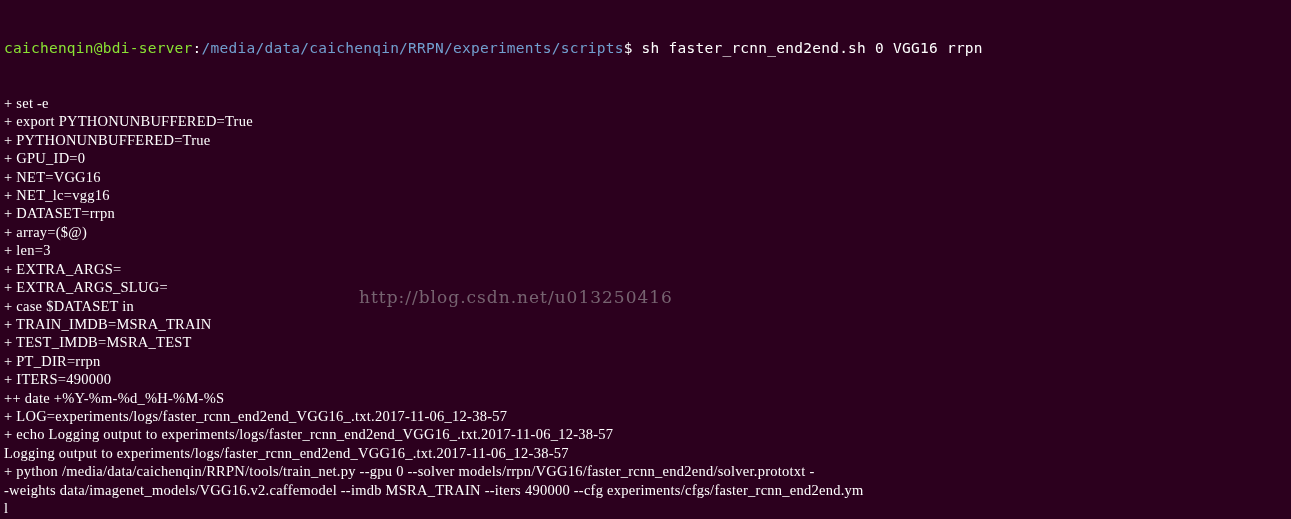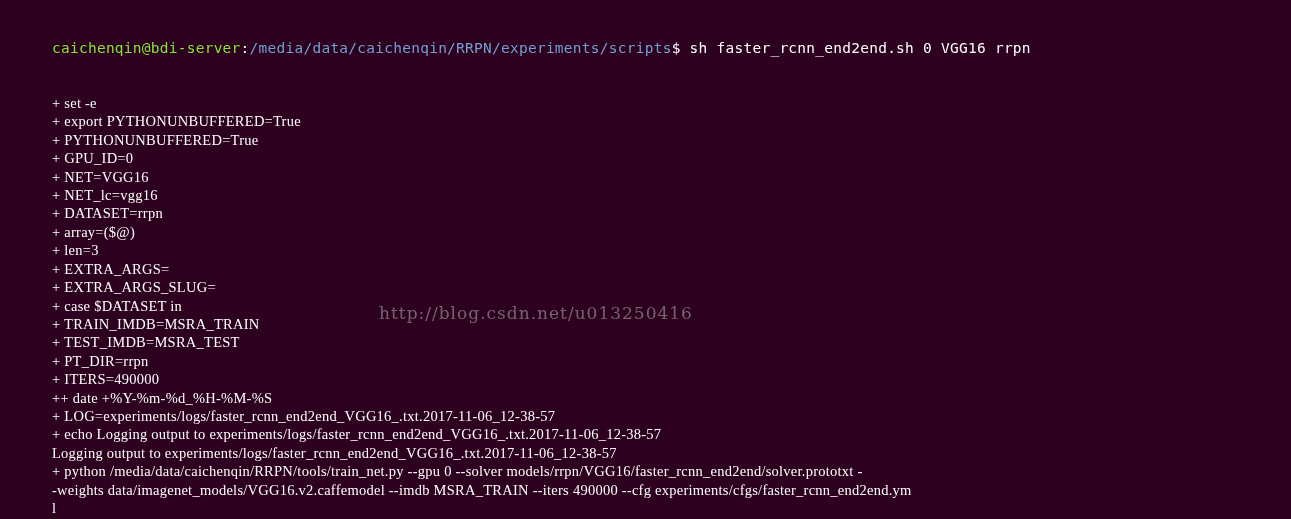--- a/index.html
+++ b/index.html
@@ -21,32 +21,31 @@
     white-space: pre;
     position: relative;
   }
   .prompt-user { color: #8ae234; }
   .prompt-path { color: #729fcf; }
   .prompt-sym  { color: #ffffff; }
   .cmd         { color: #ffffff; }
   .out         { color: #ffffff; font-family: Liberation Serif, serif; }
   .watermark {
     position: absolute;
-    top: 304px;
+    top: 288px;
     left: 0;
     width: 1032px;
     text-align: center;
     font-family: "DejaVu Serif", Georgia, serif;
     font-size: 17px;
     color: rgba(180,180,180,0.55);
     pointer-events: none;
     letter-spacing: 1px;
-    padding-left: 20px;
   }
-  .line { display: block; margin-left: 48px; }
+  .line { display: block; }
 </style>
 </head>
 <body>
 
 <div class="terminal">
   <span class="line"><span class="prompt-user">caichenqin@bdi-server</span><span class="prompt-sym">:</span><span class="prompt-path">/media/data/caichenqin/RRPN/experiments/scripts</span><span class="prompt-sym">$</span><span class="cmd"> sh faster_rcnn_end2end.sh 0 VGG16 rrpn</span></span>
   <div id="output"><span class="line out">+ set -e</span><span class="line out">+ export PYTHONUNBUFFERED=True</span><span class="line out">+ PYTHONUNBUFFERED=True</span><span class="line out">+ GPU_ID=0</span><span class="line out">+ NET=VGG16</span><span class="line out">+ NET_lc=vgg16</span><span class="line out">+ DATASET=rrpn</span><span class="line out">+ array=($@)</span><span class="line out">+ len=3</span><span class="line out">+ EXTRA_ARGS=</span><span class="line out">+ EXTRA_ARGS_SLUG=</span><span class="line out">+ case $DATASET in</span><span class="line out">+ TRAIN_IMDB=MSRA_TRAIN</span><span class="line out">+ TEST_IMDB=MSRA_TEST</span><span class="line out">+ PT_DIR=rrpn</span><span class="line out">+ ITERS=490000</span><span class="line out">++ date +%Y-%m-%d_%H-%M-%S</span><span class="line out">+ LOG=experiments/logs/faster_rcnn_end2end_VGG16_.txt.2017-11-06_12-38-57</span><span class="line out">+ echo Logging output to experiments/logs/faster_rcnn_end2end_VGG16_.txt.2017-11-06_12-38-57</span><span class="line out">Logging output to experiments/logs/faster_rcnn_end2end_VGG16_.txt.2017-11-06_12-38-57</span><span class="line out">+ python /media/data/caichenqin/RRPN/tools/train_net.py --gpu 0 --solver models/rrpn/VGG16/faster_rcnn_end2end/solver.prototxt -</span><span class="line out">-weights data/imagenet_models/VGG16.v2.caffemodel --imdb MSRA_TRAIN --iters 490000 --cfg experiments/cfgs/faster_rcnn_end2end.ym</span><span class="line out">l</span><span class="line out">faster_rcnn_end2end.sh: line 78:  7117 Segmentation fault      (core dumped) python /media/data/caichenqin/RRPN/tools/train_net.</span></div>
 </div>
 
 <div class="watermark">http://blog.csdn.net/u013250416</div>

